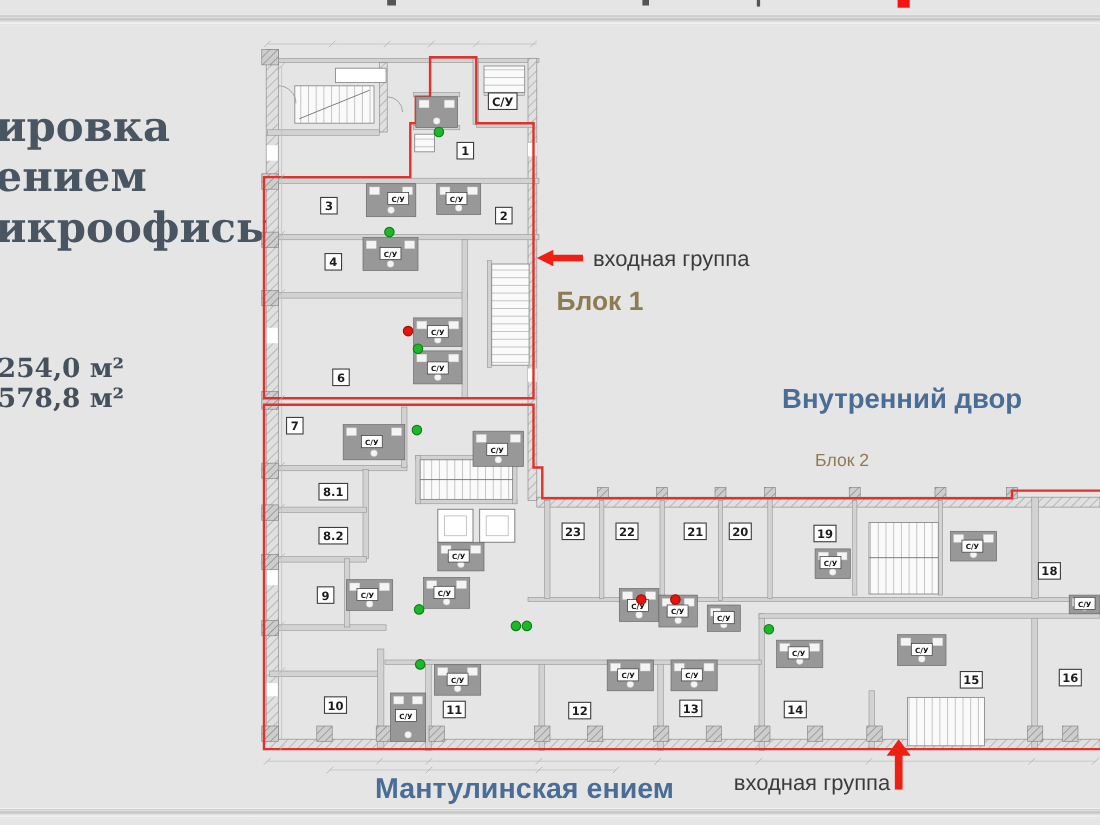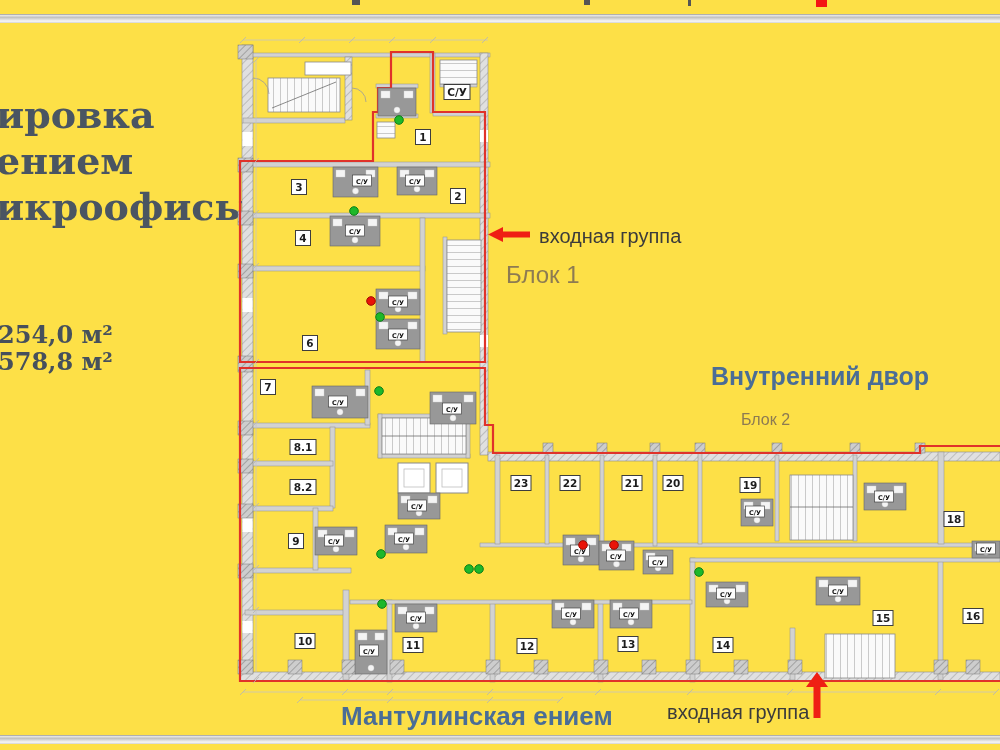--- a/index.html
+++ b/index.html
@@ -1,17 +1,17 @@
 <!DOCTYPE html>
 <html><head>
 <meta charset="utf-8">
 <style>
   html,body{margin:0;padding:0;background:#fff;width:1000px;height:750px;overflow:hidden;
             font-family:"Liberation Sans",sans-serif;position:relative;}
-  #page{position:absolute;inset:0;width:1000px;height:750px;background:#fde047;}
+  #page{position:absolute;inset:0;width:1000px;height:750px;background:#e5e5e5;}
 
   
   .topmark{position:absolute;top:0;background:#555;}
   .redmark{position:absolute;top:0;left:816px;width:11px;height:7px;background:#f41414;}
 
   
   .divider{position:absolute;left:0;width:1000px;height:9px;
            background:linear-gradient(180deg,#fdfdfd 0%,#c2c2c2 38%,#ededed 72%,#f7f7f7 100%);
            box-shadow:inset 0 1px 0 #b0b0b0, inset 0 -1px 0 #dcdcdc;}
   #divider-top{top:14px;}
@@ -20,22 +20,22 @@
   
   #heading{position:absolute;left:-4px;top:92px;width:236px;
            font-family:"DejaVu Serif",serif;font-weight:700;font-size:38px;line-height:46px;
            color:#4a5562;white-space:nowrap;}
   #areas{position:absolute;left:-2px;top:321px;font-family:"DejaVu Serif",serif;font-weight:700;
          font-size:24px;line-height:27px;color:#46505c;white-space:nowrap;}
 
   
   .lbl{position:absolute;white-space:nowrap;}
   #lbl-entrance1{left:539px;top:225px;font-size:20px;color:#3b3b3b;}
-  #lbl-block1{left:506px;top:261px;font-size:24px;color:#8d7b52;}
-  #lbl-courtyard{left:711px;top:349px;font-size:25px;font-weight:700;color:#4a6d96;margin-top:13px;}
+  #lbl-block1{left:506px;top:261px;font-size:24px;color:#8d7b52;font-weight:bold;}
+  #lbl-courtyard{left:711px;top:349px;font-size:25px;font-weight:700;color:#4a6d96;}
   #lbl-block2{left:741px;top:411px;font-size:16px;color:#8d7b52;}
   #lbl-street{left:341px;top:701px;font-size:26px;font-weight:700;color:#4a6d96;}
   #lbl-entrance2{left:667px;top:701px;font-size:20px;color:#3b3b3b;}
   #arrow-left{position:absolute;left:488px;top:227px;}
   #arrow-up{position:absolute;left:806px;top:672px;}
 
   
   #plan-svg{position:absolute;left:0;top:0;width:1000px;height:750px;}
   .wallh{fill:url(#hatch);stroke:#8a8a8a;stroke-width:.6;}
   .wall{fill:#d2d2d2;stroke:#8f8f8f;stroke-width:.5;}

